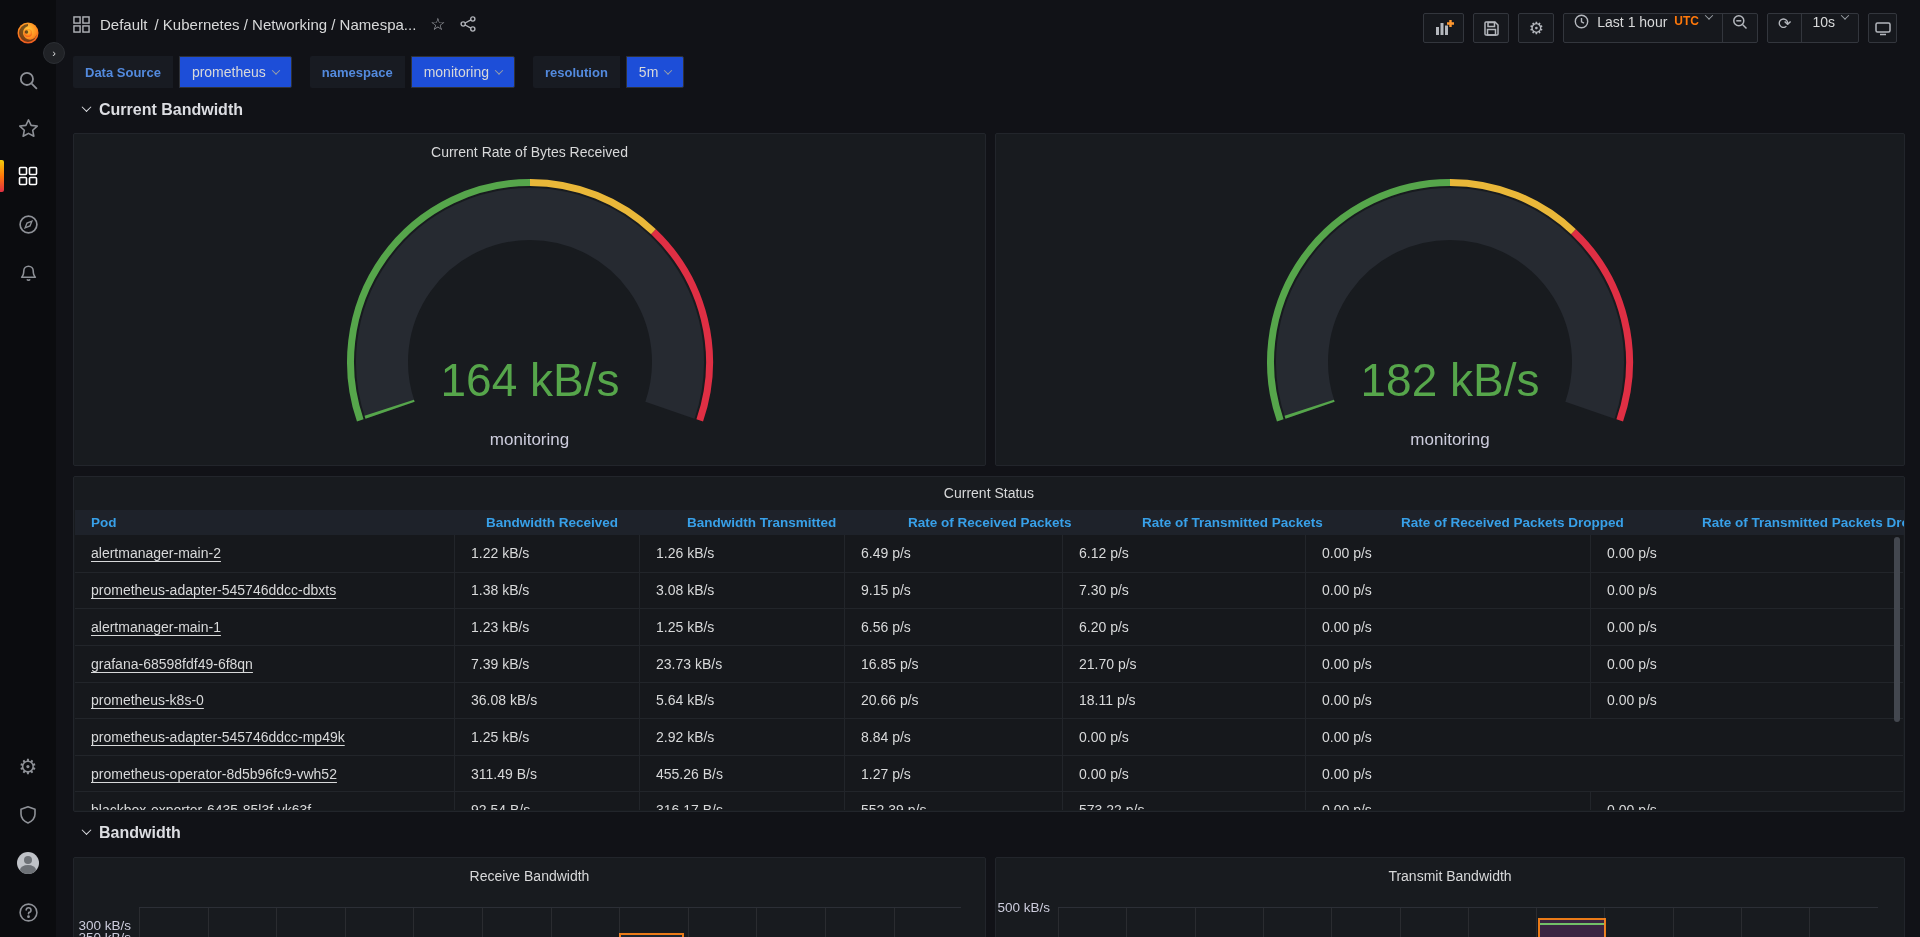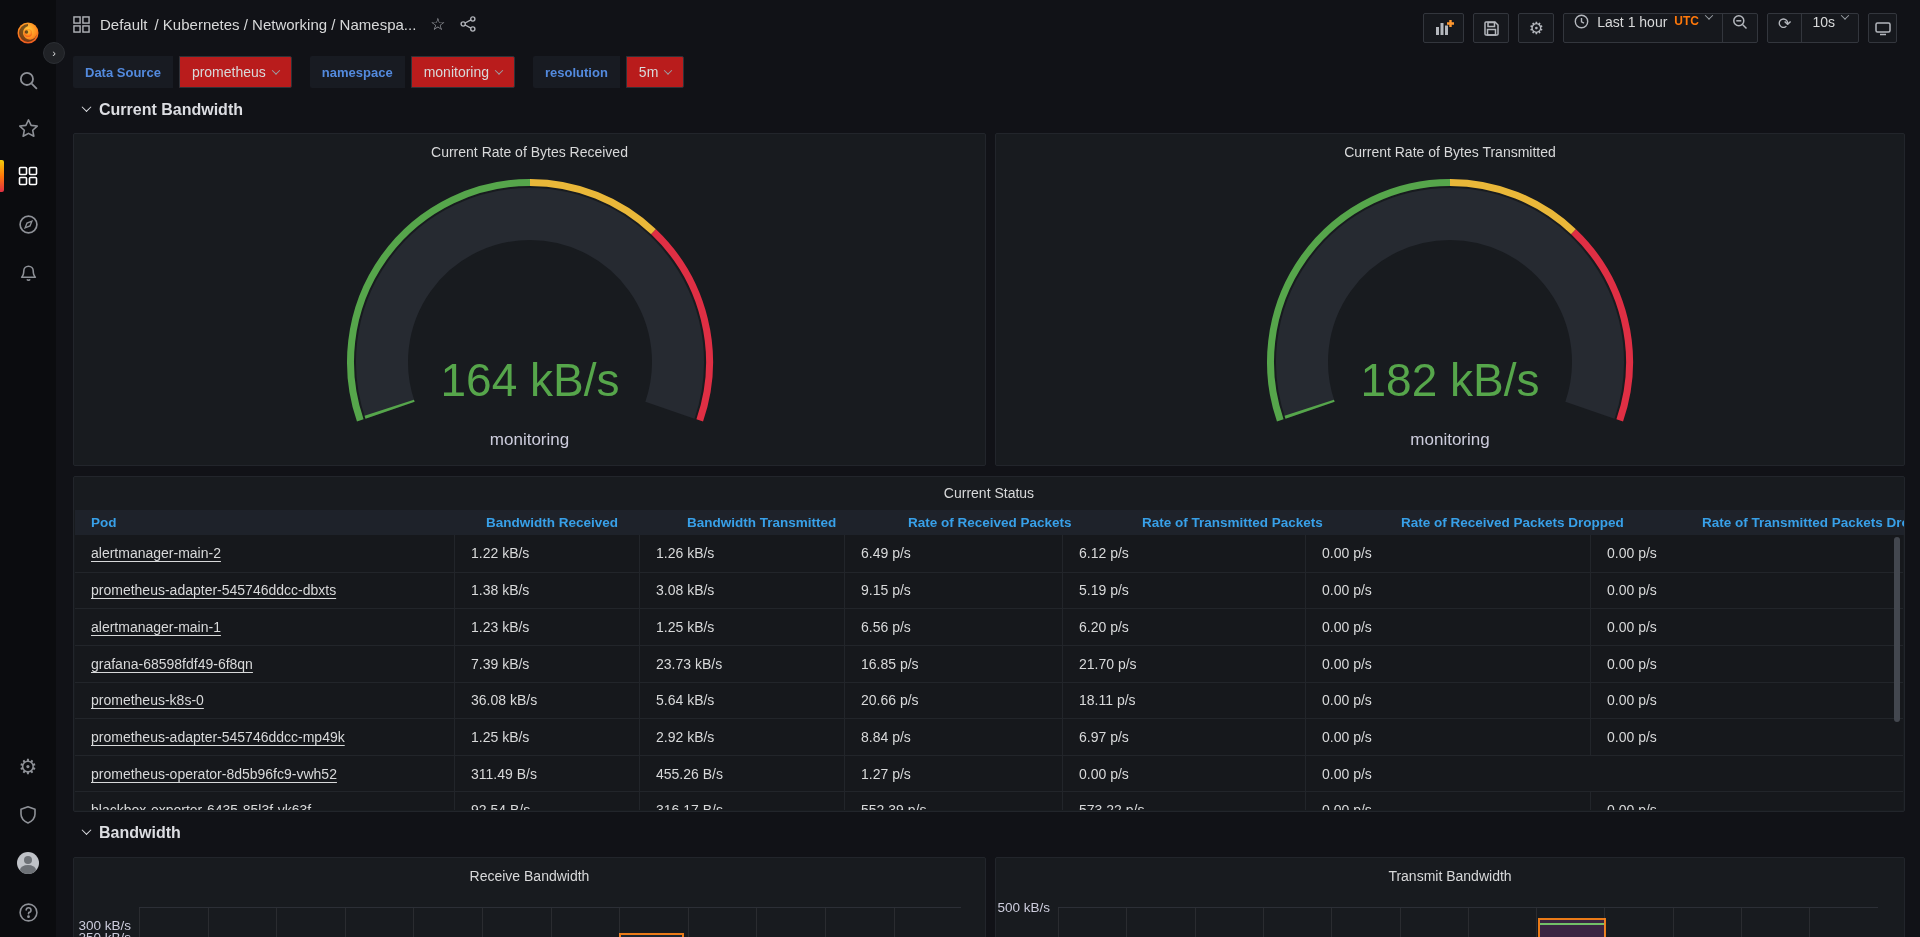--- a/index.html
+++ b/index.html
@@ -28,21 +28,21 @@
   .chev { width:6px; height:6px; border-right:1.4px solid #9aa0a6; border-bottom:1.4px solid #9aa0a6; transform:rotate(45deg) translate(-1px,-1px); display:inline-block; margin-left:7px; }
   .tp-seg { display:flex; align-items:flex-start; padding:0 10px; height:28px; }
   .tp-div { width:1px; height:28px; background:#33363d; }
   .utc { color:#ff780a; font-weight:700; font-size:12px; margin-left:7px; }
   .t-label { color:#d8d9da; margin-left:8px; }
 
   
   .submenu { position:absolute; left:73px; top:56px; display:flex; }
   .vargroup { display:flex; margin-right:18px; }
   .varlabel { height:32px; display:flex; align-items:center; padding:0 12px; background:#181b22; color:#538ade; font-size:13px; font-weight:600; border-radius:2px 0 0 2px; }
-  .varvalue { height:32px; display:flex; align-items:center; padding:0 12px; background:#b91c1c; border:1px solid #2f3238; color:#d8d9da; font-size:14px; border-radius:0 2px 2px 0; margin-left:6px; }
+  .varvalue { height:32px; display:flex; align-items:center; padding:0 12px; background:#1d4ed8; border:1px solid #2f3238; color:#d8d9da; font-size:14px; border-radius:0 2px 2px 0; margin-left:6px; }
 
   
   .sechdr { position:absolute; display:flex; align-items:center; color:#dcdde2; font-size:16px; font-weight:700; }
   .sechdr .chev { border-color:#dcdde2; margin:0 9px 3px 0; width:7px; height:7px; }
 
   
   .panel { position:absolute; background:#181b1f; border:1px solid #22252b; border-radius:2px; }
   .ptitle { position:absolute; top:10px; left:0; right:0; text-align:center; font-size:14px; font-weight:500; color:#d8d9da; }
 
   .gaugewrap { position:absolute; left:50%; transform:translateX(-50%); }
@@ -260,21 +260,20 @@
         <path d="M -169.72 58.44 A 179.5 179.5 0 0 1 0 -179.5" fill="none" stroke="#56a64b" stroke-width="7"></path>
         <path d="M 0 -179.5 A 179.5 179.5 0 0 1 123.56 -130.21" fill="none" stroke="#eab839" stroke-width="7"></path>
         <path d="M 123.56 -130.21 A 179.5 179.5 0 0 1 169.72 58.44" fill="none" stroke="#e02f44" stroke-width="7"></path>
         <text class="gvalue" x="0" y="34" text-anchor="middle">164 kB/s</text>
       </svg>
     </div>
     <div class="gaugelabel">monitoring</div>
   </div>
 
   <div class="panel" style="left:995px; top:133px; width:910px; height:333px;">
-    <div class="ptitle">Current Rate of Bytes Transmitted</div>
     <div class="gaugewrap" style="top:38px;">
       <svg width="380" height="260" viewBox="-190 -190 380 260">
         <path d="M -139.93 48.19 A 148 148 0 1 1 139.93 48.19" fill="none" stroke="#262a31" stroke-width="52"></path>
         <path d="M -139.93 48.19 A 148 148 0 0 1 -140.76 45.73" fill="none" stroke="#56a64b" stroke-width="52"></path>
         <path d="M -169.72 58.44 A 179.5 179.5 0 0 1 0 -179.5" fill="none" stroke="#56a64b" stroke-width="7"></path>
         <path d="M 0 -179.5 A 179.5 179.5 0 0 1 123.56 -130.21" fill="none" stroke="#eab839" stroke-width="7"></path>
         <path d="M 123.56 -130.21 A 179.5 179.5 0 0 1 169.72 58.44" fill="none" stroke="#e02f44" stroke-width="7"></path>
         <text class="gvalue" x="0" y="34" text-anchor="middle">182 kB/s</text>
       </svg>
     </div>
@@ -304,21 +303,21 @@
           <div>0.00 p/s</div>
           <div>0.00 p/s</div>
         </div>
         <div class="trow" style="grid-template-columns: 379px 185px 205px 218px 243px 285px 317px;">
           <div class="pod">
             <span>prometheus-adapter-545746ddcc-dbxts</span>
           </div>
           <div>1.38 kB/s</div>
           <div>3.08 kB/s</div>
           <div>9.15 p/s</div>
-          <div>5.19 p/s</div>
+          <div>7.30 p/s</div>
           <div>0.00 p/s</div>
           <div>0.00 p/s</div>
         </div>
         <div class="trow" style="grid-template-columns: 379px 185px 205px 218px 243px 285px 317px;">
           <div class="pod">
             <span>alertmanager-main-1</span>
           </div>
           <div>1.23 kB/s</div>
           <div>1.25 kB/s</div>
           <div>6.56 p/s</div>
@@ -348,21 +347,20 @@
           <div>0.00 p/s</div>
           <div>0.00 p/s</div>
         </div>
         <div class="trow" style="grid-template-columns: 379px 185px 205px 218px 243px 285px 317px;">
           <div class="pod">
             <span>prometheus-adapter-545746ddcc-mp49k</span>
           </div>
           <div>1.25 kB/s</div>
           <div>2.92 kB/s</div>
           <div>8.84 p/s</div>
-          <div>6.97 p/s</div>
           <div>0.00 p/s</div>
           <div>0.00 p/s</div>
         </div>
         <div class="trow" style="grid-template-columns: 379px 185px 205px 218px 243px 285px 317px;">
           <div class="pod">
             <span>prometheus-operator-8d5b96fc9-vwh52</span>
           </div>
           <div>311.49 B/s</div>
           <div>455.26 B/s</div>
           <div>1.27 p/s</div>

